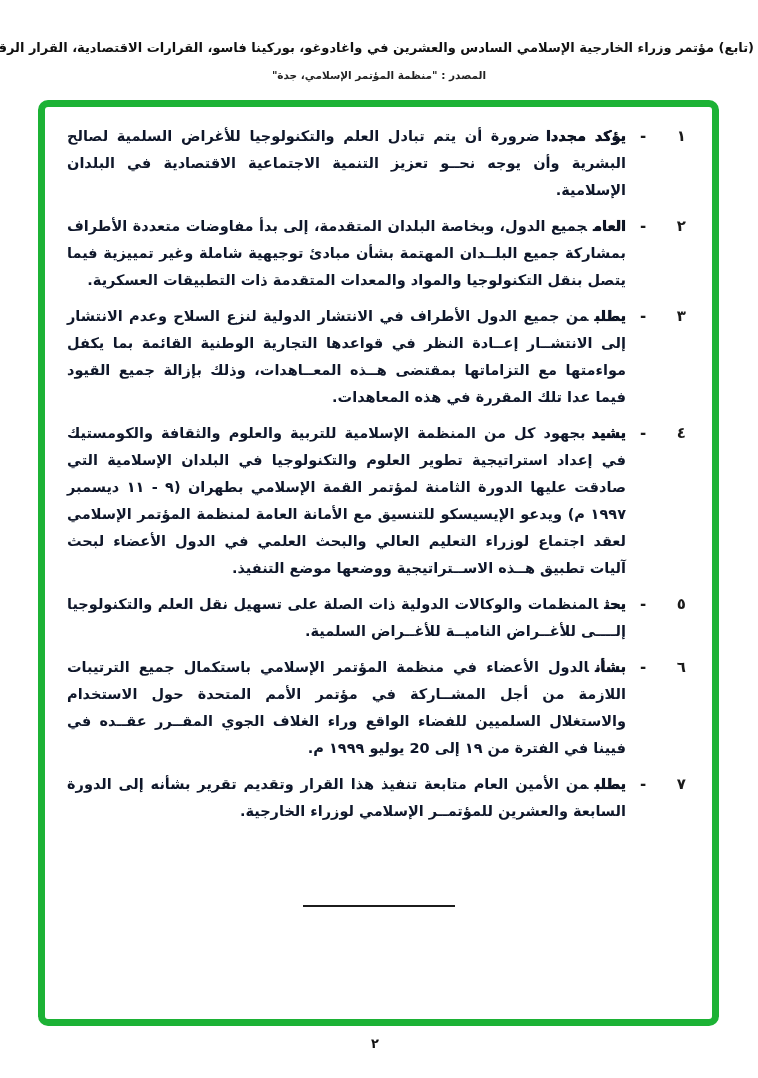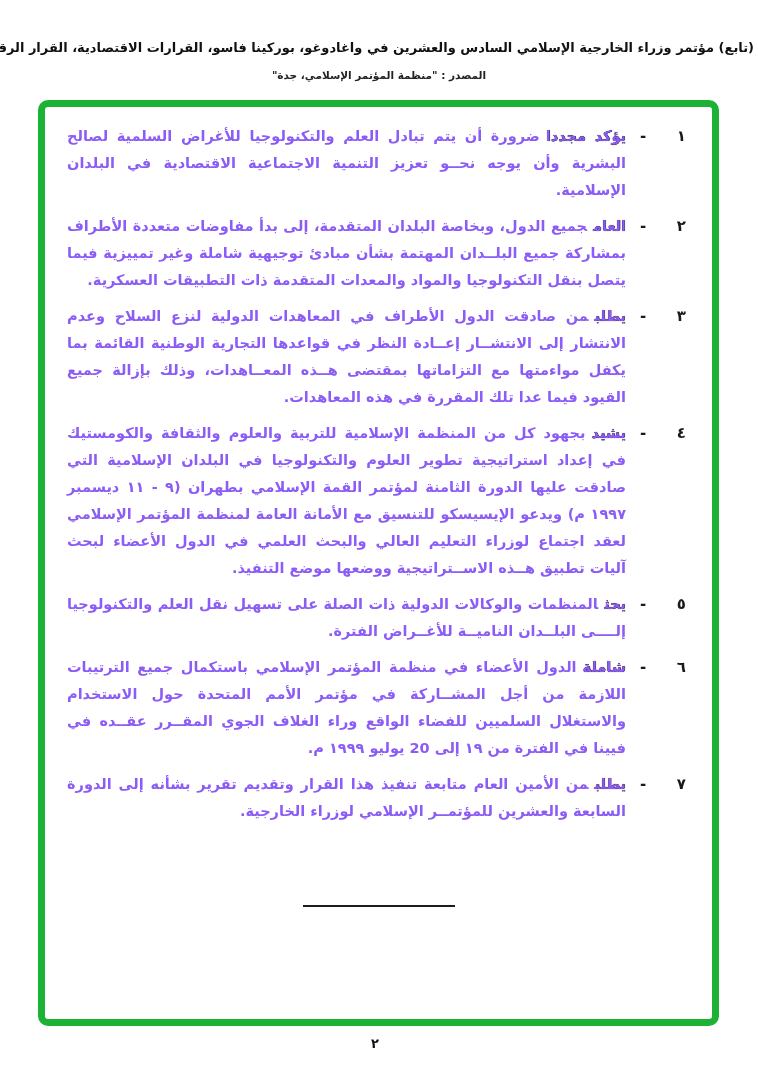--- a/index.html
+++ b/index.html
@@ -68,21 +68,21 @@
     padding-top: 0;
   }
   .body {
     margin: 0;
     flex: 1 1 auto;
     margin-right: 14px;
     font-size: 14.5px;
     font-weight: bold;
     line-height: 27px;
     text-align: justify;
-    color: #8b5cf6;
+    color: #0f172a;
   }
   .lead {
     font-weight: bold;
     text-shadow: 0 0 0.7px #000, 0.3px 0 0 #000;
     margin-inline-end: 6px;
   }
   .divider {
     width: 152px;
     height: 2px;
     background: #1c1c1c;
@@ -127,51 +127,51 @@
       <strong class="lead">العام</strong><span class="rest">جميع الدول، وبخاصة البلدان المتقدمة، إلى بدأ مفاوضات متعددة الأطراف بمشاركة جميع البلــدان المهتمة بشأن مبادئ توجيهية شاملة وغير تمييزية فيما يتصل بنقل التكنولوجيا والمواد والمعدات المتقدمة ذات التطبيقات العسكرية.</span>
     </p>
   </div>
 
   <div class="item">
     <div class="marker">
       <span class="num">٣</span>
       <span class="dash">-</span>
     </div>
     <p class="body">
-      <strong class="lead">يطلب</strong><span class="rest">من صادقت الدول الأطراف في المعاهدات الدولية لنزع السلاح وعدم الانتشار إلى الانتشــار إعــادة النظر في قواعدها التجارية الوطنية القائمة بما يكفل مواءمتها مع التزاماتها بمقتضى هــذه المعــاهدات، وذلك بإزالة جميع القيود فيما عدا تلك المقررة في هذه المعاهدات.</span>
+      <strong class="lead">يطلب</strong><span class="rest">من جميع الدول الأطراف في الانتشار الدولية لنزع السلاح وعدم الانتشار إلى الانتشــار إعــادة النظر في قواعدها التجارية الوطنية القائمة بما يكفل مواءمتها مع التزاماتها بمقتضى هــذه المعــاهدات، وذلك بإزالة جميع القيود فيما عدا تلك المقررة في هذه المعاهدات.</span>
     </p>
   </div>
 
   <div class="item">
     <div class="marker">
       <span class="num">٤</span>
       <span class="dash">-</span>
     </div>
     <p class="body">
       <strong class="lead">يشيد</strong><span class="rest">بجهود كل من المنظمة الإسلامية للتربية والعلوم والثقافة والكومستيك في إعداد استراتيجية تطوير العلوم والتكنولوجيا في البلدان الإسلامية التي صادقت عليها الدورة الثامنة لمؤتمر القمة الإسلامي بطهران (٩ - ١١ ديسمبر ١٩٩٧ م) ويدعو الإيسيسكو للتنسيق مع الأمانة العامة لمنظمة المؤتمر الإسلامي لعقد اجتماع لوزراء التعليم العالي والبحث العلمي في الدول الأعضاء لبحث آليات تطبيق هــذه الاســتراتيجية ووضعها موضع التنفيذ.</span>
     </p>
   </div>
 
   <div class="item">
     <div class="marker">
       <span class="num">٥</span>
       <span class="dash">-</span>
     </div>
     <p class="body">
-      <strong class="lead">يحث</strong><span class="rest">المنظمات والوكالات الدولية ذات الصلة على تسهيل نقل العلم والتكنولوجيا إلــــى البلــدان الناميــة للأغــراض الفترة.</span>
+      <strong class="lead">يحث</strong><span class="rest">المنظمات والوكالات الدولية ذات الصلة على تسهيل نقل العلم والتكنولوجيا إلــــى للأغــراض الناميــة للأغــراض السلمية.</span>
     </p>
   </div>
 
   <div class="item">
     <div class="marker">
       <span class="num">٦</span>
       <span class="dash">-</span>
     </div>
     <p class="body">
-      <strong class="lead">شاملة</strong><span class="rest">الدول الأعضاء في منظمة المؤتمر الإسلامي باستكمال جميع الترتيبات اللازمة من أجل المشــاركة في مؤتمر الأمم المتحدة حول الاستخدام والاستغلال السلميين للفضاء الواقع وراء الغلاف الجوي المقــرر عقــده في فيينا في الفترة من ١٩ إلى 20 يوليو ١٩٩٩ م.</span>
+      <strong class="lead">بشأن</strong><span class="rest">الدول الأعضاء في منظمة المؤتمر الإسلامي باستكمال جميع الترتيبات اللازمة من أجل المشــاركة في مؤتمر الأمم المتحدة حول الاستخدام والاستغلال السلميين للفضاء الواقع وراء الغلاف الجوي المقــرر عقــده في فيينا في الفترة من ١٩ إلى 20 يوليو ١٩٩٩ م.</span>
     </p>
   </div>
 
   <div class="item">
     <div class="marker">
       <span class="num">٧</span>
       <span class="dash">-</span>
     </div>
     <p class="body">
       <strong class="lead">يطلب</strong><span class="rest">من الأمين العام متابعة تنفيذ هذا القرار وتقديم تقرير بشأنه إلى الدورة السابعة والعشرين للمؤتمــر الإسلامي لوزراء الخارجية.</span>

